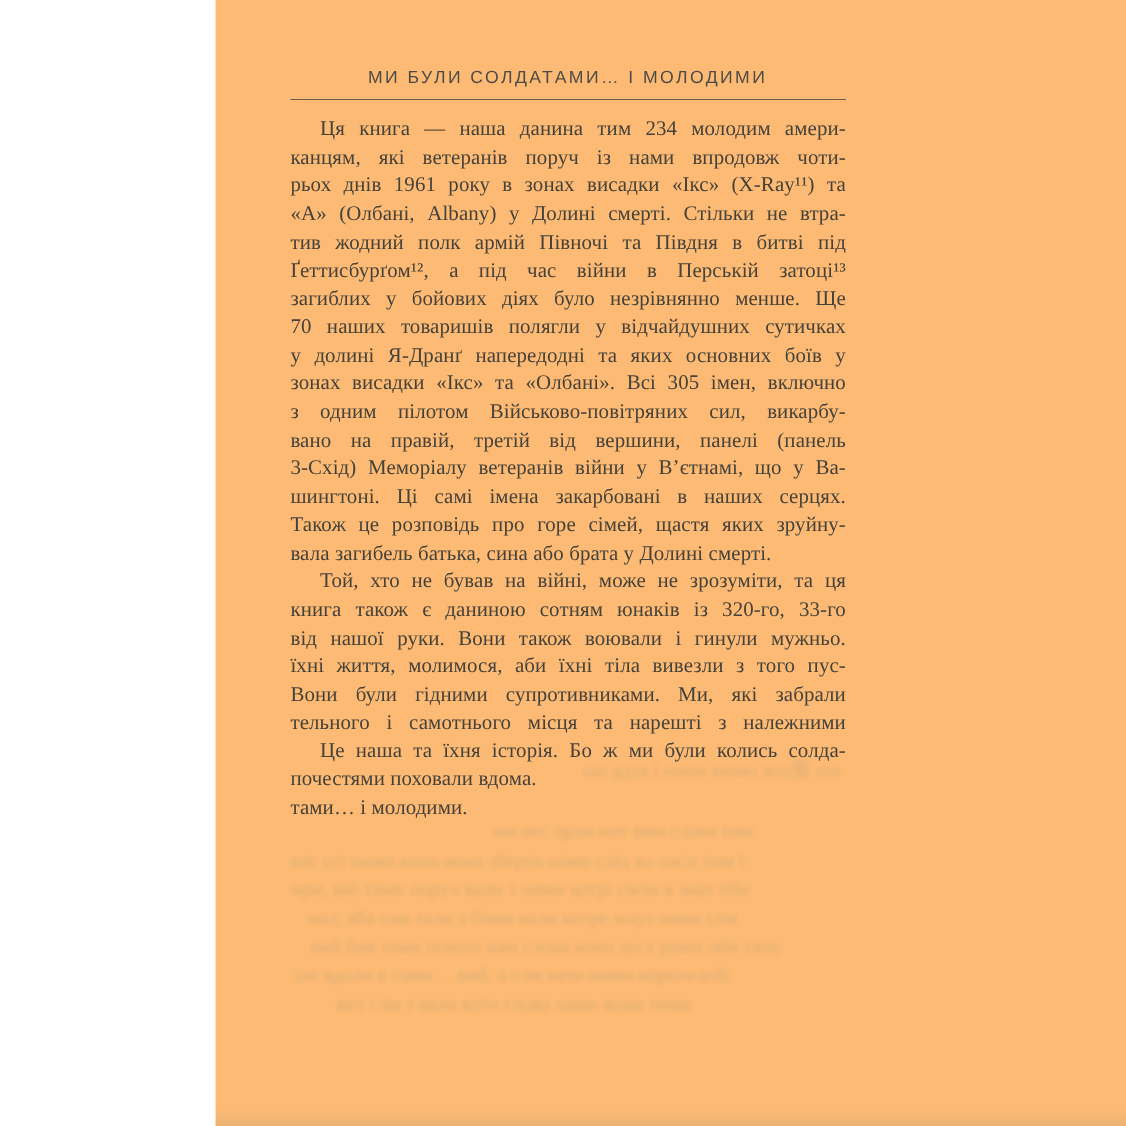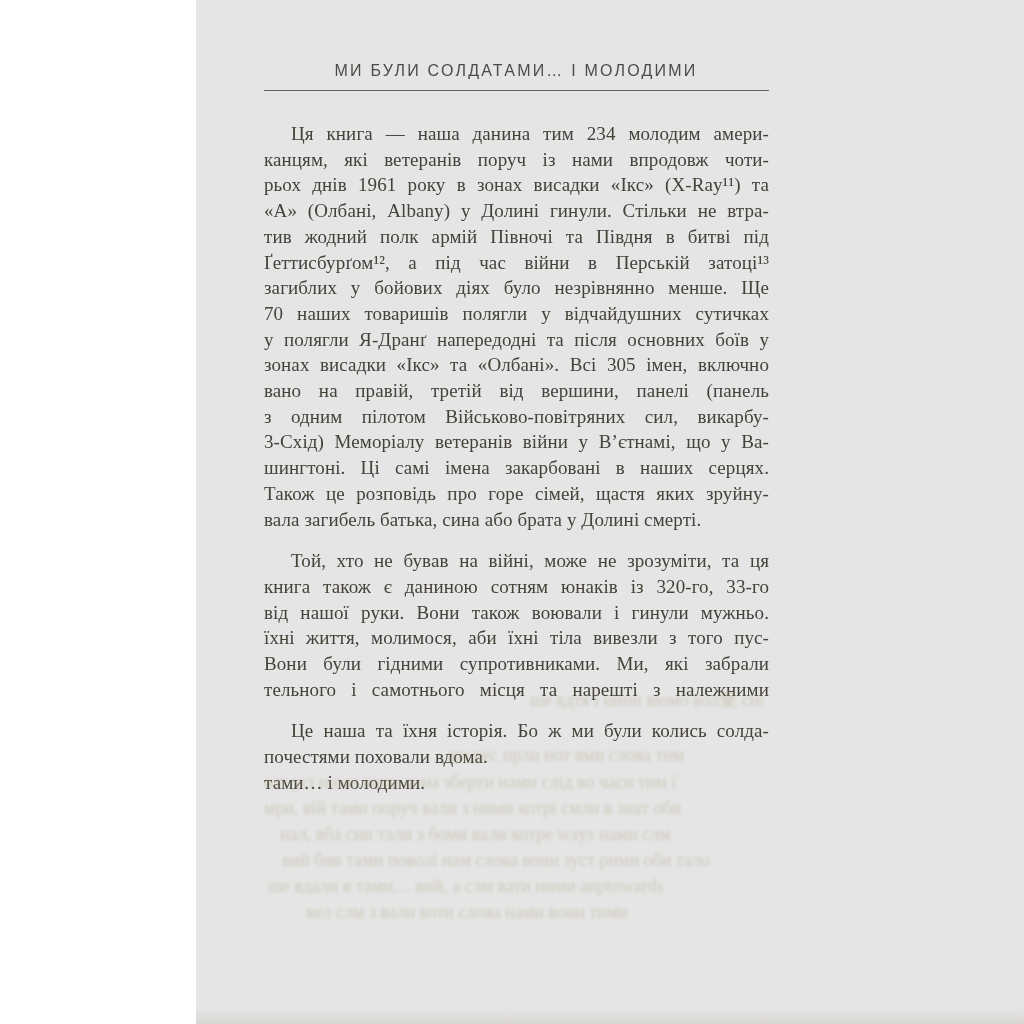--- a/index.html
+++ b/index.html
@@ -7,21 +7,21 @@
     width:1024px; height:1024px;
     background:#ffffff;
     position:relative;
     overflow:hidden;
     font-family:"Liberation Serif","DejaVu Serif",serif;
   }
   .page {
     position:absolute;
     left:196px; top:0;
     width:828px; height:1024px;
-    background:#e5e5e5;
+    background:#fdba74;
   }
   
   .page::after {
     content:"";
     position:absolute; left:0; right:0; bottom:0; height:16px;
     background:linear-gradient(to bottom, rgba(150,140,115,0) 0%, rgba(150,140,115,0.16) 100%);
     pointer-events:none;
   }
   .running-head {
     position:absolute;
@@ -47,21 +47,21 @@
   }
   .line {
     font-size:19px;
     line-height:25.7px;
     letter-spacing:0.1px;
     text-align:justify;
     text-align-last:justify;
     white-space:nowrap0; 
   }
   .line.last { text-align-last:left; }
-  .line.first { padding-left:27px;margin-top:16px; }
+  .line.first { padding-left:27px; }
   
   .ghost-line {
     position:absolute;
     font-size:18px;
     line-height:20px;
     color:#a99d78;
     opacity:0.38;
     filter:blur(1.8px);
     white-space:nowrap;
     overflow:hidden;
@@ -82,29 +82,29 @@
 <div class="page">
 
   <div class="running-head">МИ БУЛИ СОЛДАТАМИ… І МОЛОДИМИ</div>
 
   <div class="head-rule"></div>
 
   <div class="text-column">
       <div class="line first">Ця книга — наша данина тим 234 молодим амери-</div>
       <div class="line">канцям, які ветеранів поруч із нами впродовж чоти-</div>
       <div class="line">рьох днів 1961 року в зонах висадки «Ікс» (X-Ray¹¹) та</div>
-      <div class="line">«А» (Олбані, Albany) у Долині гинули. Стільки не втра-</div>
+      <div class="line">«А» (Олбані, Albany) у Долині смерті. Стільки не втра-</div>
       <div class="line">тив жодний полк армій Півночі та Півдня в битві під</div>
       <div class="line">Ґеттисбурґом¹², а під час війни в Перській затоці¹³</div>
       <div class="line">загиблих у бойових діях було незрівнянно менше. Ще</div>
       <div class="line">70 наших товаришів полягли у відчайдушних сутичках</div>
-      <div class="line">у полягли Я-Дранґ напередодні та після основних боїв у</div>
+      <div class="line">у долині Я-Дранґ напередодні та яких основних боїв у</div>
       <div class="line">зонах висадки «Ікс» та «Олбані». Всі 305 імен, включно</div>
+      <div class="line">з одним пілотом Військово-повітряних сил, викарбу-</div>
       <div class="line">вано на правій, третій від вершини, панелі (панель</div>
-      <div class="line">з одним пілотом Військово-повітряних сил, викарбу-</div>
       <div class="line">3-Схід) Меморіалу ветеранів війни у В’єтнамі, що у Ва-</div>
       <div class="line">шингтоні. Ці самі імена закарбовані в наших серцях.</div>
       <div class="line">Також це розповідь про горе сімей, щастя яких зруйну-</div>
       <div class="line last">вала загибель батька, сина або брата у Долині смерті.</div>
       <div class="line first">Той, хто не бував на війні, може не зрозуміти, та ця</div>
       <div class="line">книга також є даниною сотням юнаків із 320-го, 33-го</div>
       <div class="line">від нашої руки. Вони також воювали і гинули мужньо.</div>
       <div class="line">їхні життя, молимося, аби їхні тіла вивезли з того пус-</div>
       <div class="line">Вони були гідними супротивниками. Ми, які забрали</div>
       <div class="line">тельного і самотнього місця та нарешті з належними</div>

